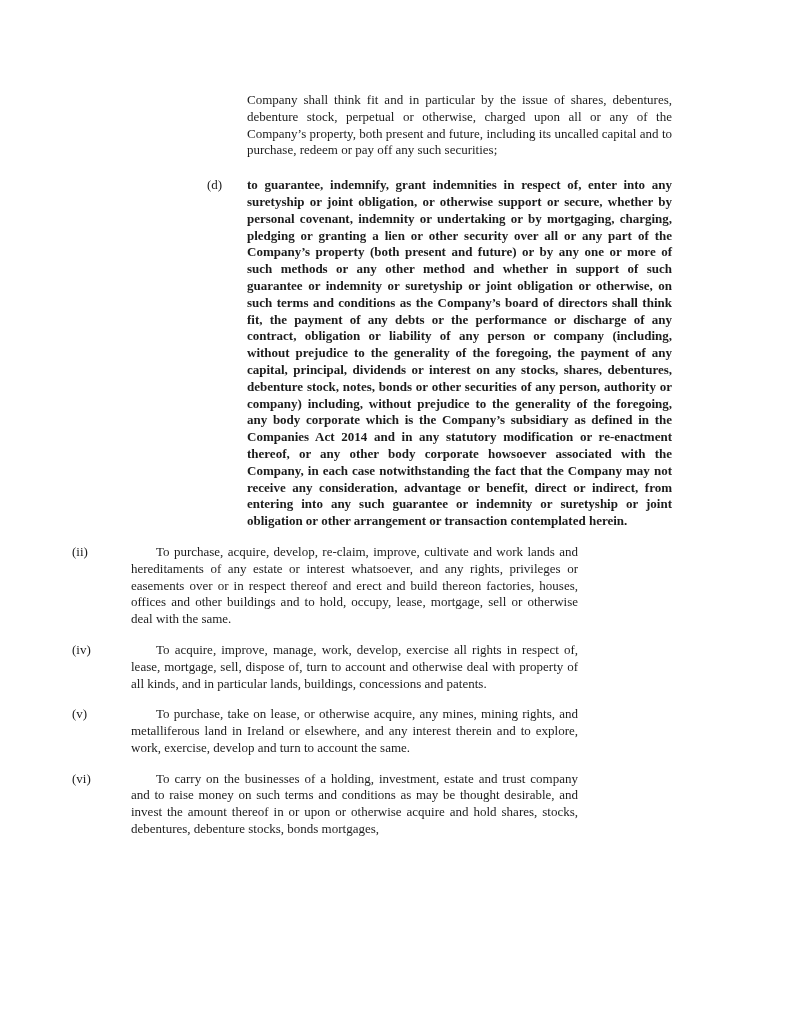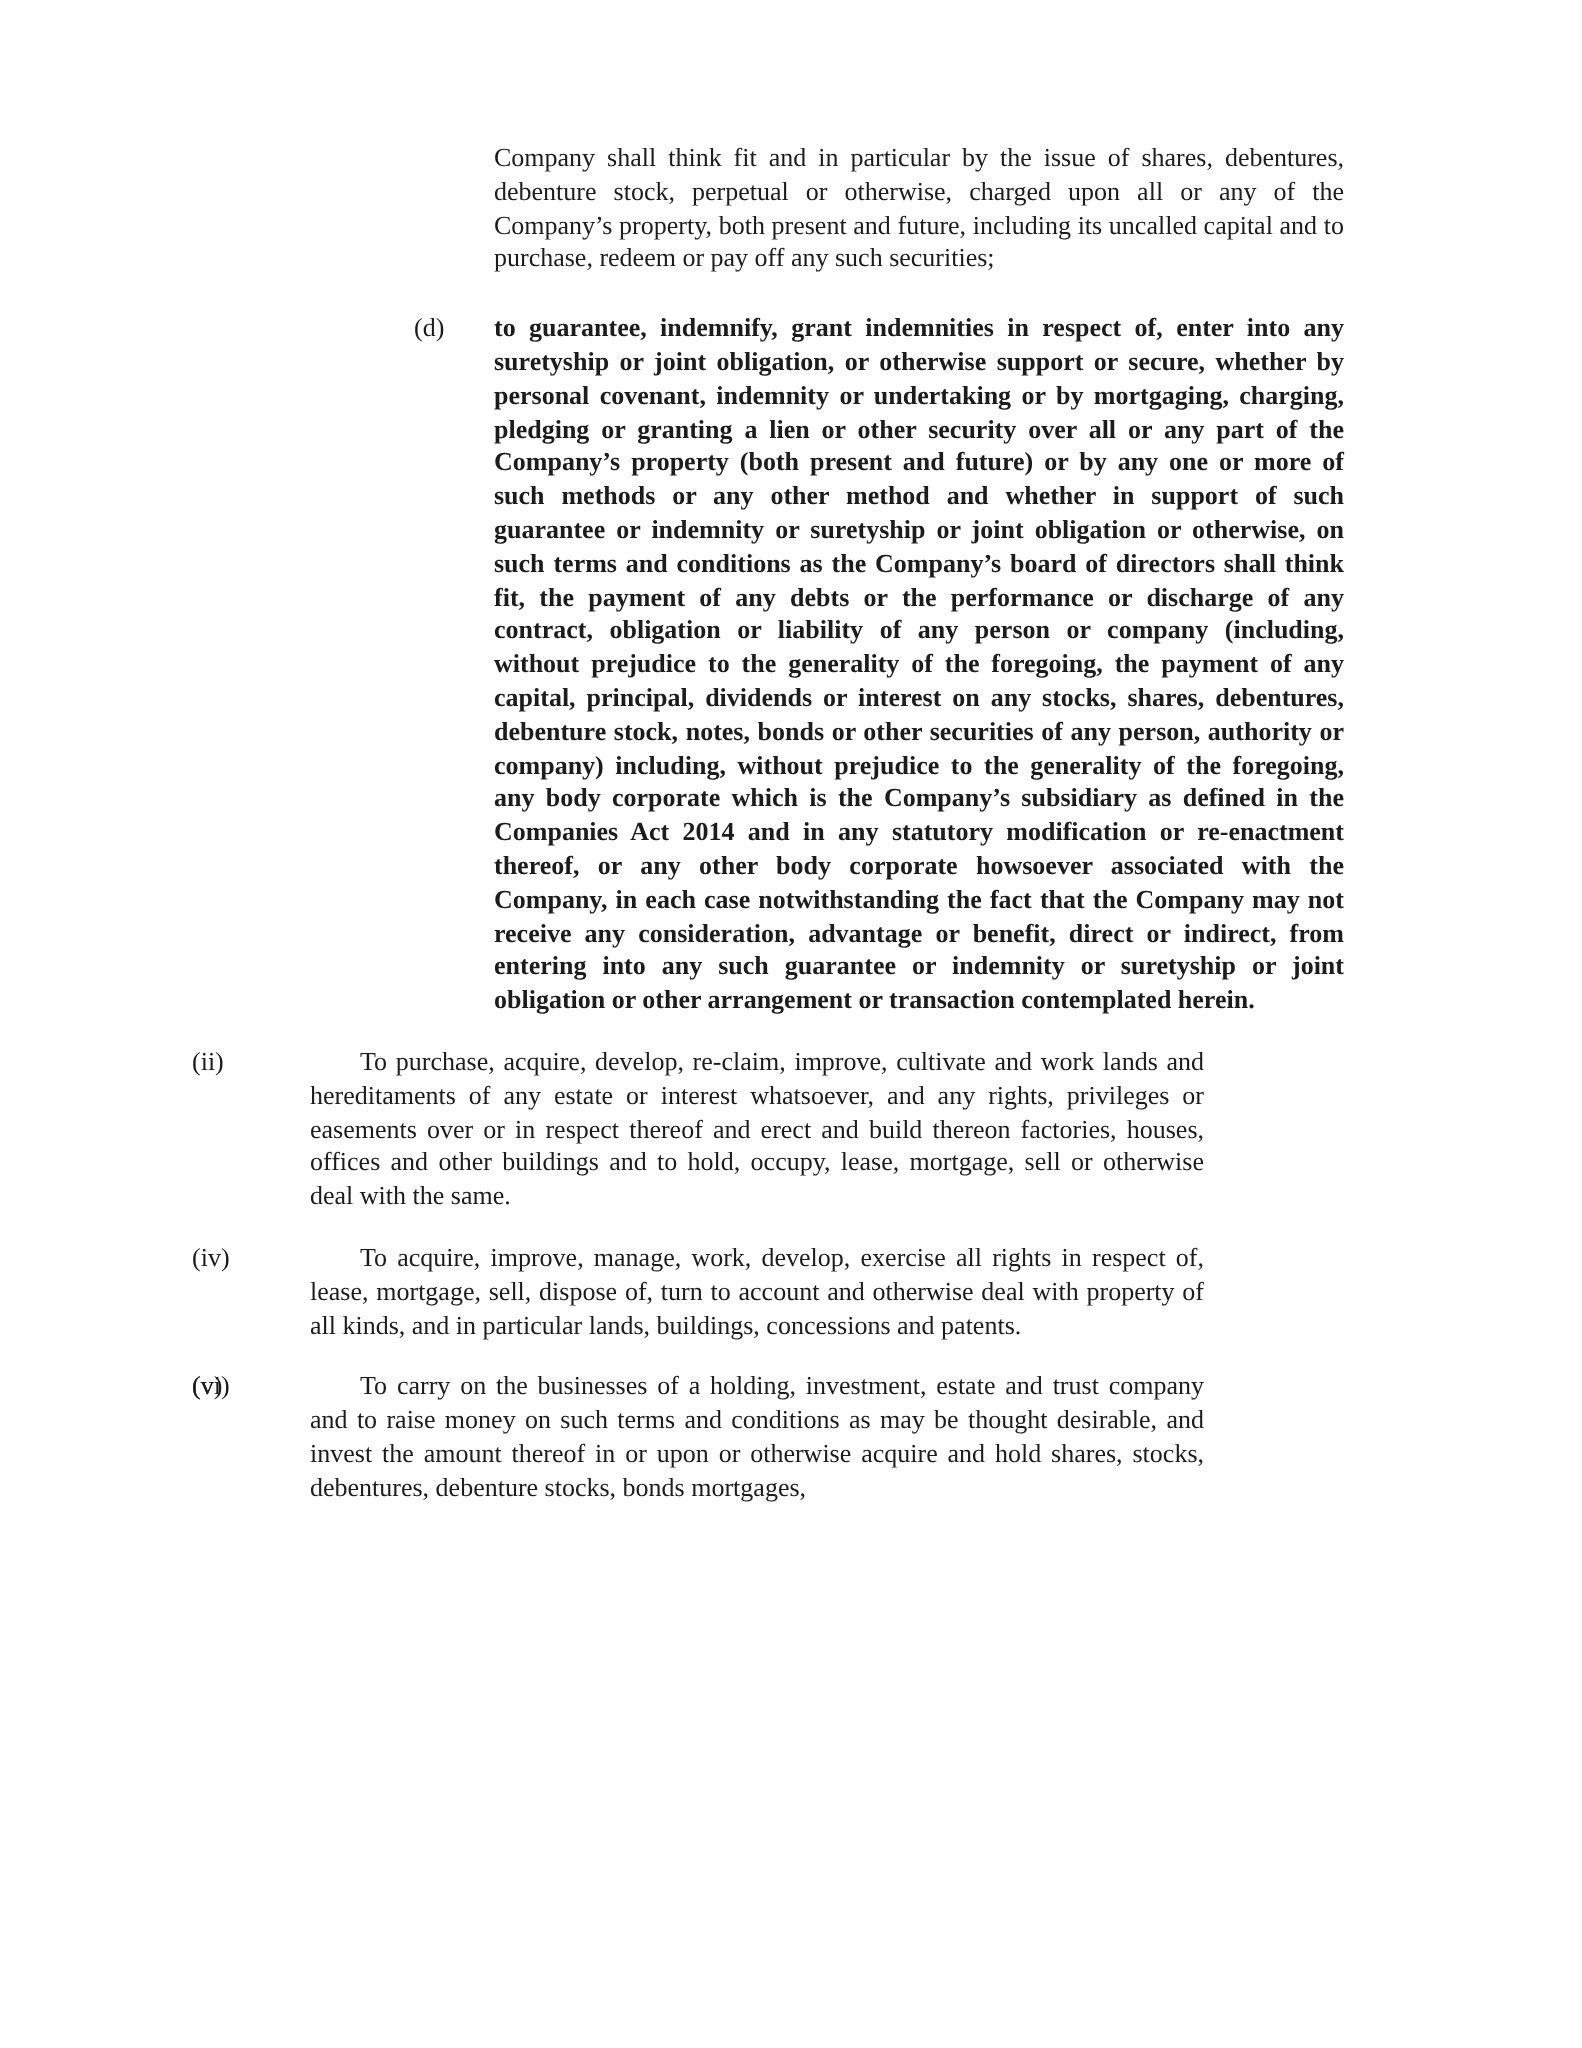--- a/index.html
+++ b/index.html
@@ -11,21 +11,21 @@
     position: relative;
     width: 791px;
     height: 1024px;
     background: #ffffff;
     overflow: hidden;
     font-family: "Liberation Serif", "DejaVu Serif", serif;
     font-size: 13px;
     line-height: 16.8px;
     color: #1c1c1c;
     box-sizing: border-box;
-    padding-top: 71px;
+    padding-top: 92px;
   }
   .para {
     position: relative;
     text-align: justify;
     text-justify: inter-word;
   }
   
   .para.cont {
     margin-left: 247px;
     width: 425px;
@@ -35,21 +35,21 @@
     margin-left: 207px;
     width: 465px;
     margin-top: 18px;
   }
   .para.clause-d .body {
     margin-left: 40px;
     font-weight: bold;
   }
   
   .para.clause-r {
-    margin-left: 96px;
+    margin-left: 72px;
     width: 506px;
     margin-top: 14px;
   }
   .para.clause-r .body {
     margin-left: 59px;
     text-indent: 25px;
   }
   .label {
     position: absolute;
     left: 0;
@@ -77,20 +77,21 @@
   </div>
 
 
   <div class="para clause-r">
     <span class="label">(iv)</span>
     <div class="body">To acquire, improve, manage, work, develop, exercise all rights in respect of, lease, mortgage, sell, dispose of, turn to account and otherwise deal with property of all kinds, and in particular lands, buildings, concessions and patents.</div>
   </div>
 
   <div class="para clause-r">
     <span class="label">(v)</span>
+    <div class="body">To purchase, take on lease, or otherwise acquire, any mines, mining rights, and metalliferous land in Ireland or elsewhere, and any interest therein and to explore, work, exercise, develop and turn to account the same.</div>
   </div>
 
   <div class="para clause-r">
     <span class="label">(vi)</span>
     <div class="body">To carry on the businesses of a holding, investment, estate and trust company and to raise money on such terms and conditions as may be thought desirable, and invest the amount thereof in or upon or otherwise acquire and hold shares, stocks, debentures, debenture stocks, bonds mortgages,</div>
   </div>
 
 </div>
 
 </body></html>

